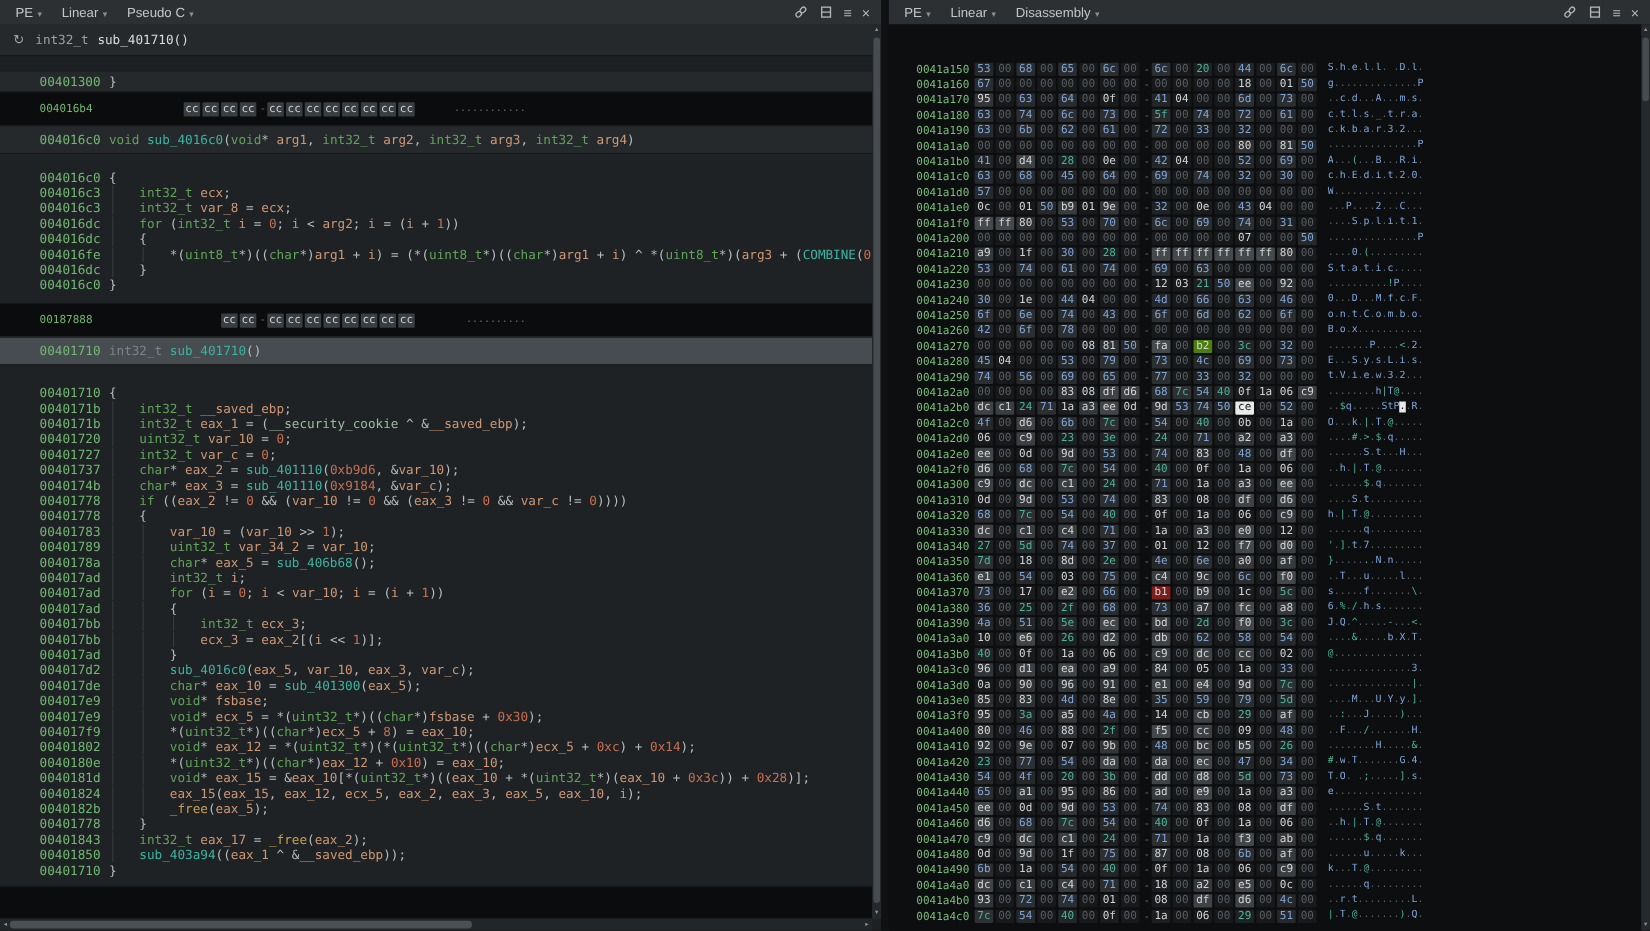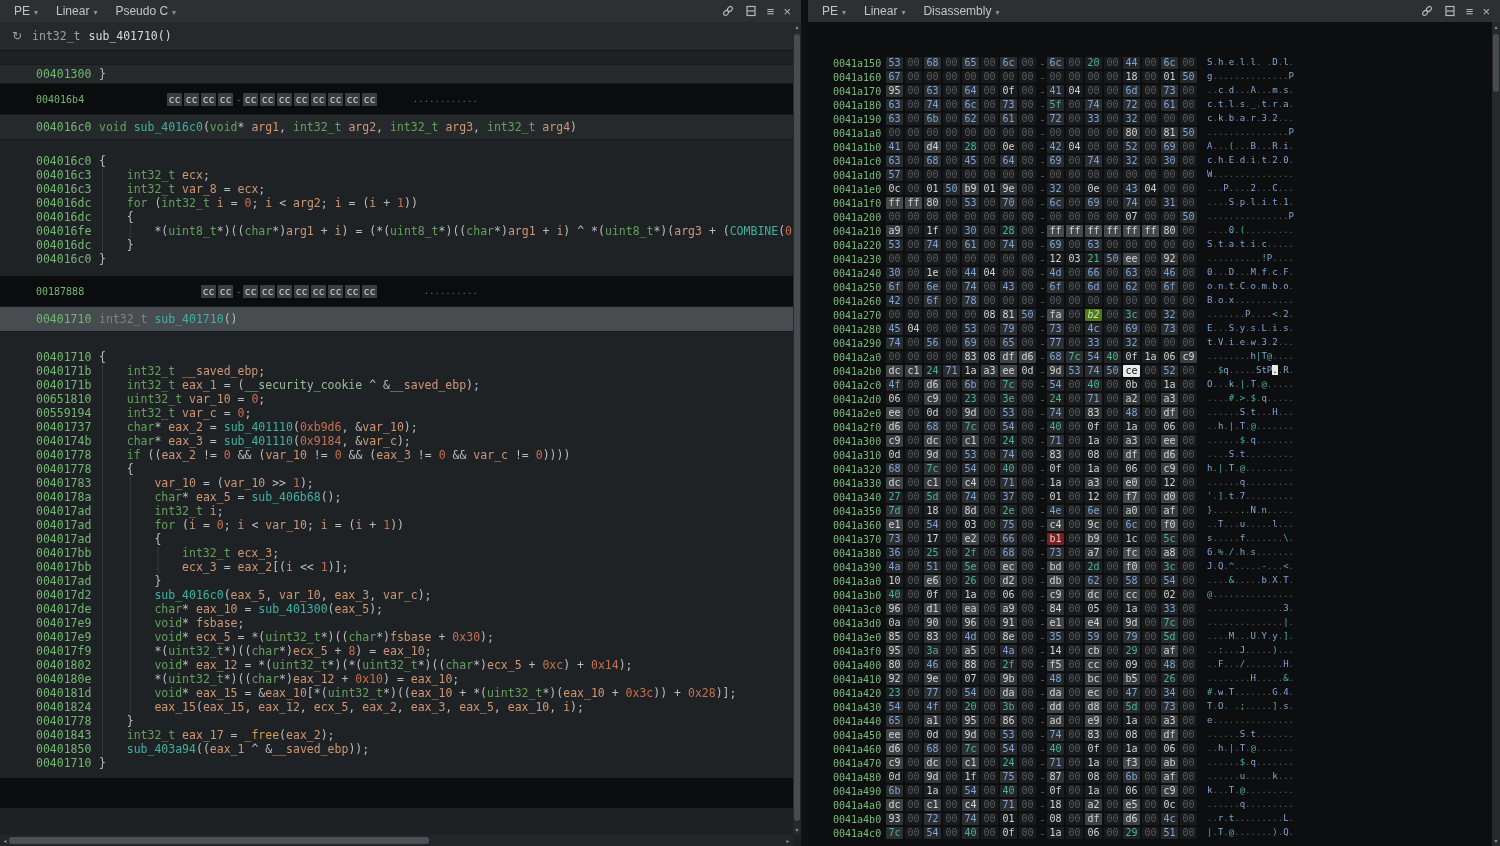--- a/index.html
+++ b/index.html
@@ -169,43 +169,45 @@
           <span class="cc-slot ccb">cc</span>
           <span style="display: inline-block; width: 44.7px;"></span>
           <span class="cc-ascii" style="margin-left: 0px;">..........</span>
         </div>
       </div>
       <div class="bar sig sel"><span class="addr">00401710</span><span class="codetxt"><span class="tok-type">int32_t</span><span> </span><span class="tok-fn">sub_401710</span><span class="tok-pun">(</span><span class="tok-pun">)</span></span></div>
       <div class="code-block" style="padding-top: 18px; padding-bottom: 8px;">
         <div class="code-line"><span class="addr">00401710</span><span class="codetxt"><span class="tok-pun">{</span></span></div>
         <div class="code-line"><span class="addr">0040171b</span><span class="codetxt"><span class="guide">│   </span><span class="tok-type">int32_t</span><span> </span><span class="tok-var">__saved_ebp</span><span class="tok-pun">;</span></span></div>
         <div class="code-line"><span class="addr">0040171b</span><span class="codetxt"><span class="guide">│   </span><span class="tok-type">int32_t</span><span> </span><span class="tok-var">eax_1</span><span> </span><span class="tok-pun">=</span><span> </span><span class="tok-pun">(</span><span class="tok-data">__security_cookie</span><span> </span><span class="tok-pun">^</span><span> </span><span class="tok-pun">&amp;</span><span class="tok-var">__saved_ebp</span><span class="tok-pun">)</span><span class="tok-pun">;</span></span></div>
-        <div class="code-line"><span class="addr">00651810</span><span class="codetxt"><span class="guide">│   </span><span class="tok-type">uint32_t</span><span> </span><span class="tok-var">var_10</span><span> </span><span class="tok-pun">=</span><span> </span><span class="tok-num">0</span><span class="tok-pun">;</span></span></div>
-        <div class="code-line"><span class="addr">00559194</span><span class="codetxt"><span class="guide">│   </span><span class="tok-type">int32_t</span><span> </span><span class="tok-var">var_c</span><span> </span><span class="tok-pun">=</span><span> </span><span class="tok-num">0</span><span class="tok-pun">;</span></span></div>
+        <div class="code-line"><span class="addr">00401720</span><span class="codetxt"><span class="guide">│   </span><span class="tok-type">uint32_t</span><span> </span><span class="tok-var">var_10</span><span> </span><span class="tok-pun">=</span><span> </span><span class="tok-num">0</span><span class="tok-pun">;</span></span></div>
+        <div class="code-line"><span class="addr">00401727</span><span class="codetxt"><span class="guide">│   </span><span class="tok-type">int32_t</span><span> </span><span class="tok-var">var_c</span><span> </span><span class="tok-pun">=</span><span> </span><span class="tok-num">0</span><span class="tok-pun">;</span></span></div>
         <div class="code-line"><span class="addr">00401737</span><span class="codetxt"><span class="guide">│   </span><span class="tok-type">char</span><span class="tok-pun">*</span><span> </span><span class="tok-var">eax_2</span><span> </span><span class="tok-pun">=</span><span> </span><span class="tok-fn">sub_401110</span><span class="tok-pun">(</span><span class="tok-num">0xb9d6</span><span class="tok-pun">,</span><span> </span><span class="tok-pun">&amp;</span><span class="tok-var">var_10</span><span class="tok-pun">)</span><span class="tok-pun">;</span></span></div>
         <div class="code-line"><span class="addr">0040174b</span><span class="codetxt"><span class="guide">│   </span><span class="tok-type">char</span><span class="tok-pun">*</span><span> </span><span class="tok-var">eax_3</span><span> </span><span class="tok-pun">=</span><span> </span><span class="tok-fn">sub_401110</span><span class="tok-pun">(</span><span class="tok-num">0x9184</span><span class="tok-pun">,</span><span> </span><span class="tok-pun">&amp;</span><span class="tok-var">var_c</span><span class="tok-pun">)</span><span class="tok-pun">;</span></span></div>
         <div class="code-line"><span class="addr">00401778</span><span class="codetxt"><span class="guide">│   </span><span class="tok-kw">if</span><span> </span><span class="tok-pun">(</span><span class="tok-pun">(</span><span class="tok-var">eax_2</span><span> </span><span class="tok-pun">!</span><span class="tok-pun">=</span><span> </span><span class="tok-num">0</span><span> </span><span class="tok-pun">&amp;</span><span class="tok-pun">&amp;</span><span> </span><span class="tok-pun">(</span><span class="tok-var">var_10</span><span> </span><span class="tok-pun">!</span><span class="tok-pun">=</span><span> </span><span class="tok-num">0</span><span> </span><span class="tok-pun">&amp;</span><span class="tok-pun">&amp;</span><span> </span><span class="tok-pun">(</span><span class="tok-var">eax_3</span><span> </span><span class="tok-pun">!</span><span class="tok-pun">=</span><span> </span><span class="tok-num">0</span><span> </span><span class="tok-pun">&amp;</span><span class="tok-pun">&amp;</span><span> </span><span class="tok-var">var_c</span><span> </span><span class="tok-pun">!</span><span class="tok-pun">=</span><span> </span><span class="tok-num">0</span><span class="tok-pun">)</span><span class="tok-pun">)</span><span class="tok-pun">)</span><span class="tok-pun">)</span></span></div>
         <div class="code-line"><span class="addr">00401778</span><span class="codetxt"><span class="guide">│   </span><span class="tok-pun">{</span></span></div>
         <div class="code-line"><span class="addr">00401783</span><span class="codetxt"><span class="guide">│   │   </span><span class="tok-var">var_10</span><span> </span><span class="tok-pun">=</span><span> </span><span class="tok-pun">(</span><span class="tok-var">var_10</span><span> </span><span class="tok-pun">&gt;</span><span class="tok-pun">&gt;</span><span> </span><span class="tok-num">1</span><span class="tok-pun">)</span><span class="tok-pun">;</span></span></div>
+        <div class="code-line"><span class="addr">00401789</span><span class="codetxt"><span class="guide">│   │   </span><span class="tok-type">uint32_t</span><span> </span><span class="tok-var">var_34_2</span><span> </span><span class="tok-pun">=</span><span> </span><span class="tok-var">var_10</span><span class="tok-pun">;</span></span></div>
         <div class="code-line"><span class="addr">0040178a</span><span class="codetxt"><span class="guide">│   │   </span><span class="tok-type">char</span><span class="tok-pun">*</span><span> </span><span class="tok-var">eax_5</span><span> </span><span class="tok-pun">=</span><span> </span><span class="tok-fn">sub_406b68</span><span class="tok-pun">(</span><span class="tok-pun">)</span><span class="tok-pun">;</span></span></div>
         <div class="code-line"><span class="addr">004017ad</span><span class="codetxt"><span class="guide">│   │   </span><span class="tok-type">int32_t</span><span> </span><span class="tok-var">i</span><span class="tok-pun">;</span></span></div>
         <div class="code-line"><span class="addr">004017ad</span><span class="codetxt"><span class="guide">│   │   </span><span class="tok-kw">for</span><span> </span><span class="tok-pun">(</span><span class="tok-var">i</span><span> </span><span class="tok-pun">=</span><span> </span><span class="tok-num">0</span><span class="tok-pun">;</span><span> </span><span class="tok-var">i</span><span> </span><span class="tok-pun">&lt;</span><span> </span><span class="tok-var">var_10</span><span class="tok-pun">;</span><span> </span><span class="tok-var">i</span><span> </span><span class="tok-pun">=</span><span> </span><span class="tok-pun">(</span><span class="tok-var">i</span><span> </span><span class="tok-pun">+</span><span> </span><span class="tok-num">1</span><span class="tok-pun">)</span><span class="tok-pun">)</span></span></div>
         <div class="code-line"><span class="addr">004017ad</span><span class="codetxt"><span class="guide">│   │   </span><span class="tok-pun">{</span></span></div>
         <div class="code-line"><span class="addr">004017bb</span><span class="codetxt"><span class="guide">│   │   │   </span><span class="tok-type">int32_t</span><span> </span><span class="tok-var">ecx_3</span><span class="tok-pun">;</span></span></div>
         <div class="code-line"><span class="addr">004017bb</span><span class="codetxt"><span class="guide">│   │   │   </span><span class="tok-var">ecx_3</span><span> </span><span class="tok-pun">=</span><span> </span><span class="tok-var">eax_2</span><span class="tok-pun">[</span><span class="tok-pun">(</span><span class="tok-var">i</span><span> </span><span class="tok-pun">&lt;</span><span class="tok-pun">&lt;</span><span> </span><span class="tok-num">1</span><span class="tok-pun">)</span><span class="tok-pun">]</span><span class="tok-pun">;</span></span></div>
         <div class="code-line"><span class="addr">004017ad</span><span class="codetxt"><span class="guide">│   │   </span><span class="tok-pun">}</span></span></div>
         <div class="code-line"><span class="addr">004017d2</span><span class="codetxt"><span class="guide">│   │   </span><span class="tok-fn">sub_4016c0</span><span class="tok-pun">(</span><span class="tok-var">eax_5</span><span class="tok-pun">,</span><span> </span><span class="tok-var">var_10</span><span class="tok-pun">,</span><span> </span><span class="tok-var">eax_3</span><span class="tok-pun">,</span><span> </span><span class="tok-var">var_c</span><span class="tok-pun">)</span><span class="tok-pun">;</span></span></div>
         <div class="code-line"><span class="addr">004017de</span><span class="codetxt"><span class="guide">│   │   </span><span class="tok-type">char</span><span class="tok-pun">*</span><span> </span><span class="tok-var">eax_10</span><span> </span><span class="tok-pun">=</span><span> </span><span class="tok-fn">sub_401300</span><span class="tok-pun">(</span><span class="tok-var">eax_5</span><span class="tok-pun">)</span><span class="tok-pun">;</span></span></div>
         <div class="code-line"><span class="addr">004017e9</span><span class="codetxt"><span class="guide">│   │   </span><span class="tok-type">void</span><span class="tok-pun">*</span><span> </span><span class="tok-var">fsbase</span><span class="tok-pun">;</span></span></div>
         <div class="code-line"><span class="addr">004017e9</span><span class="codetxt"><span class="guide">│   │   </span><span class="tok-type">void</span><span class="tok-pun">*</span><span> </span><span class="tok-var">ecx_5</span><span> </span><span class="tok-pun">=</span><span> </span><span class="tok-pun">*</span><span class="tok-pun">(</span><span class="tok-type">uint32_t</span><span class="tok-pun">*</span><span class="tok-pun">)</span><span class="tok-pun">(</span><span class="tok-pun">(</span><span class="tok-type">char</span><span class="tok-pun">*</span><span class="tok-pun">)</span><span class="tok-var">fsbase</span><span> </span><span class="tok-pun">+</span><span> </span><span class="tok-num">0x30</span><span class="tok-pun">)</span><span class="tok-pun">;</span></span></div>
         <div class="code-line"><span class="addr">004017f9</span><span class="codetxt"><span class="guide">│   │   </span><span class="tok-pun">*</span><span class="tok-pun">(</span><span class="tok-type">uint32_t</span><span class="tok-pun">*</span><span class="tok-pun">)</span><span class="tok-pun">(</span><span class="tok-pun">(</span><span class="tok-type">char</span><span class="tok-pun">*</span><span class="tok-pun">)</span><span class="tok-var">ecx_5</span><span> </span><span class="tok-pun">+</span><span> </span><span class="tok-num">8</span><span class="tok-pun">)</span><span> </span><span class="tok-pun">=</span><span> </span><span class="tok-var">eax_10</span><span class="tok-pun">;</span></span></div>
         <div class="code-line"><span class="addr">00401802</span><span class="codetxt"><span class="guide">│   │   </span><span class="tok-type">void</span><span class="tok-pun">*</span><span> </span><span class="tok-var">eax_12</span><span> </span><span class="tok-pun">=</span><span> </span><span class="tok-pun">*</span><span class="tok-pun">(</span><span class="tok-type">uint32_t</span><span class="tok-pun">*</span><span class="tok-pun">)</span><span class="tok-pun">(</span><span class="tok-pun">*</span><span class="tok-pun">(</span><span class="tok-type">uint32_t</span><span class="tok-pun">*</span><span class="tok-pun">)</span><span class="tok-pun">(</span><span class="tok-pun">(</span><span class="tok-type">char</span><span class="tok-pun">*</span><span class="tok-pun">)</span><span class="tok-var">ecx_5</span><span> </span><span class="tok-pun">+</span><span> </span><span class="tok-num">0xc</span><span class="tok-pun">)</span><span> </span><span class="tok-pun">+</span><span> </span><span class="tok-num">0x14</span><span class="tok-pun">)</span><span class="tok-pun">;</span></span></div>
         <div class="code-line"><span class="addr">0040180e</span><span class="codetxt"><span class="guide">│   │   </span><span class="tok-pun">*</span><span class="tok-pun">(</span><span class="tok-type">uint32_t</span><span class="tok-pun">*</span><span class="tok-pun">)</span><span class="tok-pun">(</span><span class="tok-pun">(</span><span class="tok-type">char</span><span class="tok-pun">*</span><span class="tok-pun">)</span><span class="tok-var">eax_12</span><span> </span><span class="tok-pun">+</span><span> </span><span class="tok-num">0x10</span><span class="tok-pun">)</span><span> </span><span class="tok-pun">=</span><span> </span><span class="tok-var">eax_10</span><span class="tok-pun">;</span></span></div>
         <div class="code-line"><span class="addr">0040181d</span><span class="codetxt"><span class="guide">│   │   </span><span class="tok-type">void</span><span class="tok-pun">*</span><span> </span><span class="tok-var">eax_15</span><span> </span><span class="tok-pun">=</span><span> </span><span class="tok-pun">&amp;</span><span class="tok-var">eax_10</span><span class="tok-pun">[</span><span class="tok-pun">*</span><span class="tok-pun">(</span><span class="tok-type">uint32_t</span><span class="tok-pun">*</span><span class="tok-pun">)</span><span class="tok-pun">(</span><span class="tok-pun">(</span><span class="tok-var">eax_10</span><span> </span><span class="tok-pun">+</span><span> </span><span class="tok-pun">*</span><span class="tok-pun">(</span><span class="tok-type">uint32_t</span><span class="tok-pun">*</span><span class="tok-pun">)</span><span class="tok-pun">(</span><span class="tok-var">eax_10</span><span> </span><span class="tok-pun">+</span><span> </span><span class="tok-num">0x3c</span><span class="tok-pun">)</span><span class="tok-pun">)</span><span> </span><span class="tok-pun">+</span><span> </span><span class="tok-num">0x28</span><span class="tok-pun">)</span><span class="tok-pun">]</span><span class="tok-pun">;</span></span></div>
         <div class="code-line"><span class="addr">00401824</span><span class="codetxt"><span class="guide">│   │   </span><span class="tok-var">eax_15</span><span class="tok-pun">(</span><span class="tok-var">eax_15</span><span class="tok-pun">,</span><span> </span><span class="tok-var">eax_12</span><span class="tok-pun">,</span><span> </span><span class="tok-var">ecx_5</span><span class="tok-pun">,</span><span> </span><span class="tok-var">eax_2</span><span class="tok-pun">,</span><span> </span><span class="tok-var">eax_3</span><span class="tok-pun">,</span><span> </span><span class="tok-var">eax_5</span><span class="tok-pun">,</span><span> </span><span class="tok-var">eax_10</span><span class="tok-pun">,</span><span> </span><span class="tok-var">i</span><span class="tok-pun">)</span><span class="tok-pun">;</span></span></div>
+        <div class="code-line"><span class="addr">0040182b</span><span class="codetxt"><span class="guide">│   │   </span><span class="tok-imp">_free</span><span class="tok-pun">(</span><span class="tok-var">eax_5</span><span class="tok-pun">)</span><span class="tok-pun">;</span></span></div>
         <div class="code-line"><span class="addr">00401778</span><span class="codetxt"><span class="guide">│   </span><span class="tok-pun">}</span></span></div>
         <div class="code-line"><span class="addr">00401843</span><span class="codetxt"><span class="guide">│   </span><span class="tok-type">int32_t</span><span> </span><span class="tok-var">eax_17</span><span> </span><span class="tok-pun">=</span><span> </span><span class="tok-imp">_free</span><span class="tok-pun">(</span><span class="tok-var">eax_2</span><span class="tok-pun">)</span><span class="tok-pun">;</span></span></div>
         <div class="code-line"><span class="addr">00401850</span><span class="codetxt"><span class="guide">│   </span><span class="tok-fn">sub_403a94</span><span class="tok-pun">(</span><span class="tok-pun">(</span><span class="tok-var">eax_1</span><span> </span><span class="tok-pun">^</span><span> </span><span class="tok-pun">&amp;</span><span class="tok-var">__saved_ebp</span><span class="tok-pun">)</span><span class="tok-pun">)</span><span class="tok-pun">;</span></span></div>
         <div class="code-line"><span class="addr">00401710</span><span class="codetxt"><span class="tok-pun">}</span></span></div>
       </div>
       <div class="band" style="height: 30px;"></div>
     </div>
   <div class="vscroll" style="bottom:11px;">
     <span class="sarrow" style="top:0">▴</span>
     <div class="vthumb" id="left-vthumb"></div>
@@ -625,21 +627,21 @@
         <span class="hbyte b0" style="background-color: rgb(23, 25, 27);">00</span>
         <span class="hbyte b0" style="background-color: rgb(23, 25, 27);">00</span>
         <span class="hbyte b0" style="background-color: rgb(23, 25, 27);">00</span>
         <span class="hbyte b0" style="background-color: rgb(23, 25, 27);">00</span>
         <span class="hbyte bx" style="background-color: rgb(24, 27, 29);">08</span>
         <span class="hbyte bx" style="background-color: rgb(47, 50, 52);">81</span>
         <span class="hbyte bl" style="background-color: rgb(38, 40, 42);">50</span>
         <span class="hdash">-</span>
         <span class="hbyte bx" style="background-color: rgb(69, 73, 75);">fa</span>
         <span class="hbyte b0" style="background-color: rgb(23, 25, 27);">00</span>
-        <span class="hbyte bx" style="background-color: #4d7c0f; font-style: italic;">b2</span>
+        <span class="hbyte bx" style="background-color: #4d7c0f;">b2</span>
         <span class="hbyte b0" style="background-color: rgb(23, 25, 27);">00</span>
         <span class="hbyte bp" style="background-color: rgb(34, 36, 38);">3c</span>
         <span class="hbyte b0" style="background-color: rgb(23, 25, 27);">00</span>
         <span class="hbyte bl" style="background-color: rgb(32, 35, 37);">32</span>
         <span class="hbyte b0" style="background-color: rgb(23, 25, 27);">00</span>
         <span class="hascii"><span class="d0">.</span><span class="d0">.</span><span class="d0">.</span><span class="d0">.</span><span class="d0">.</span><span class="d0">.</span><span class="d0">.</span><span class="bl">P</span><span class="d0">.</span><span class="d0">.</span><span class="d0">.</span><span class="d0">.</span><span class="bp">&lt;</span><span class="d0">.</span><span class="bl">2</span><span class="d0">.</span></span>
       </div>
       <div class="hex-row">
         <span class="haddr">0041a280</span>
         <span class="hbyte bl" style="background-color: rgb(36, 38, 40);">45</span>

